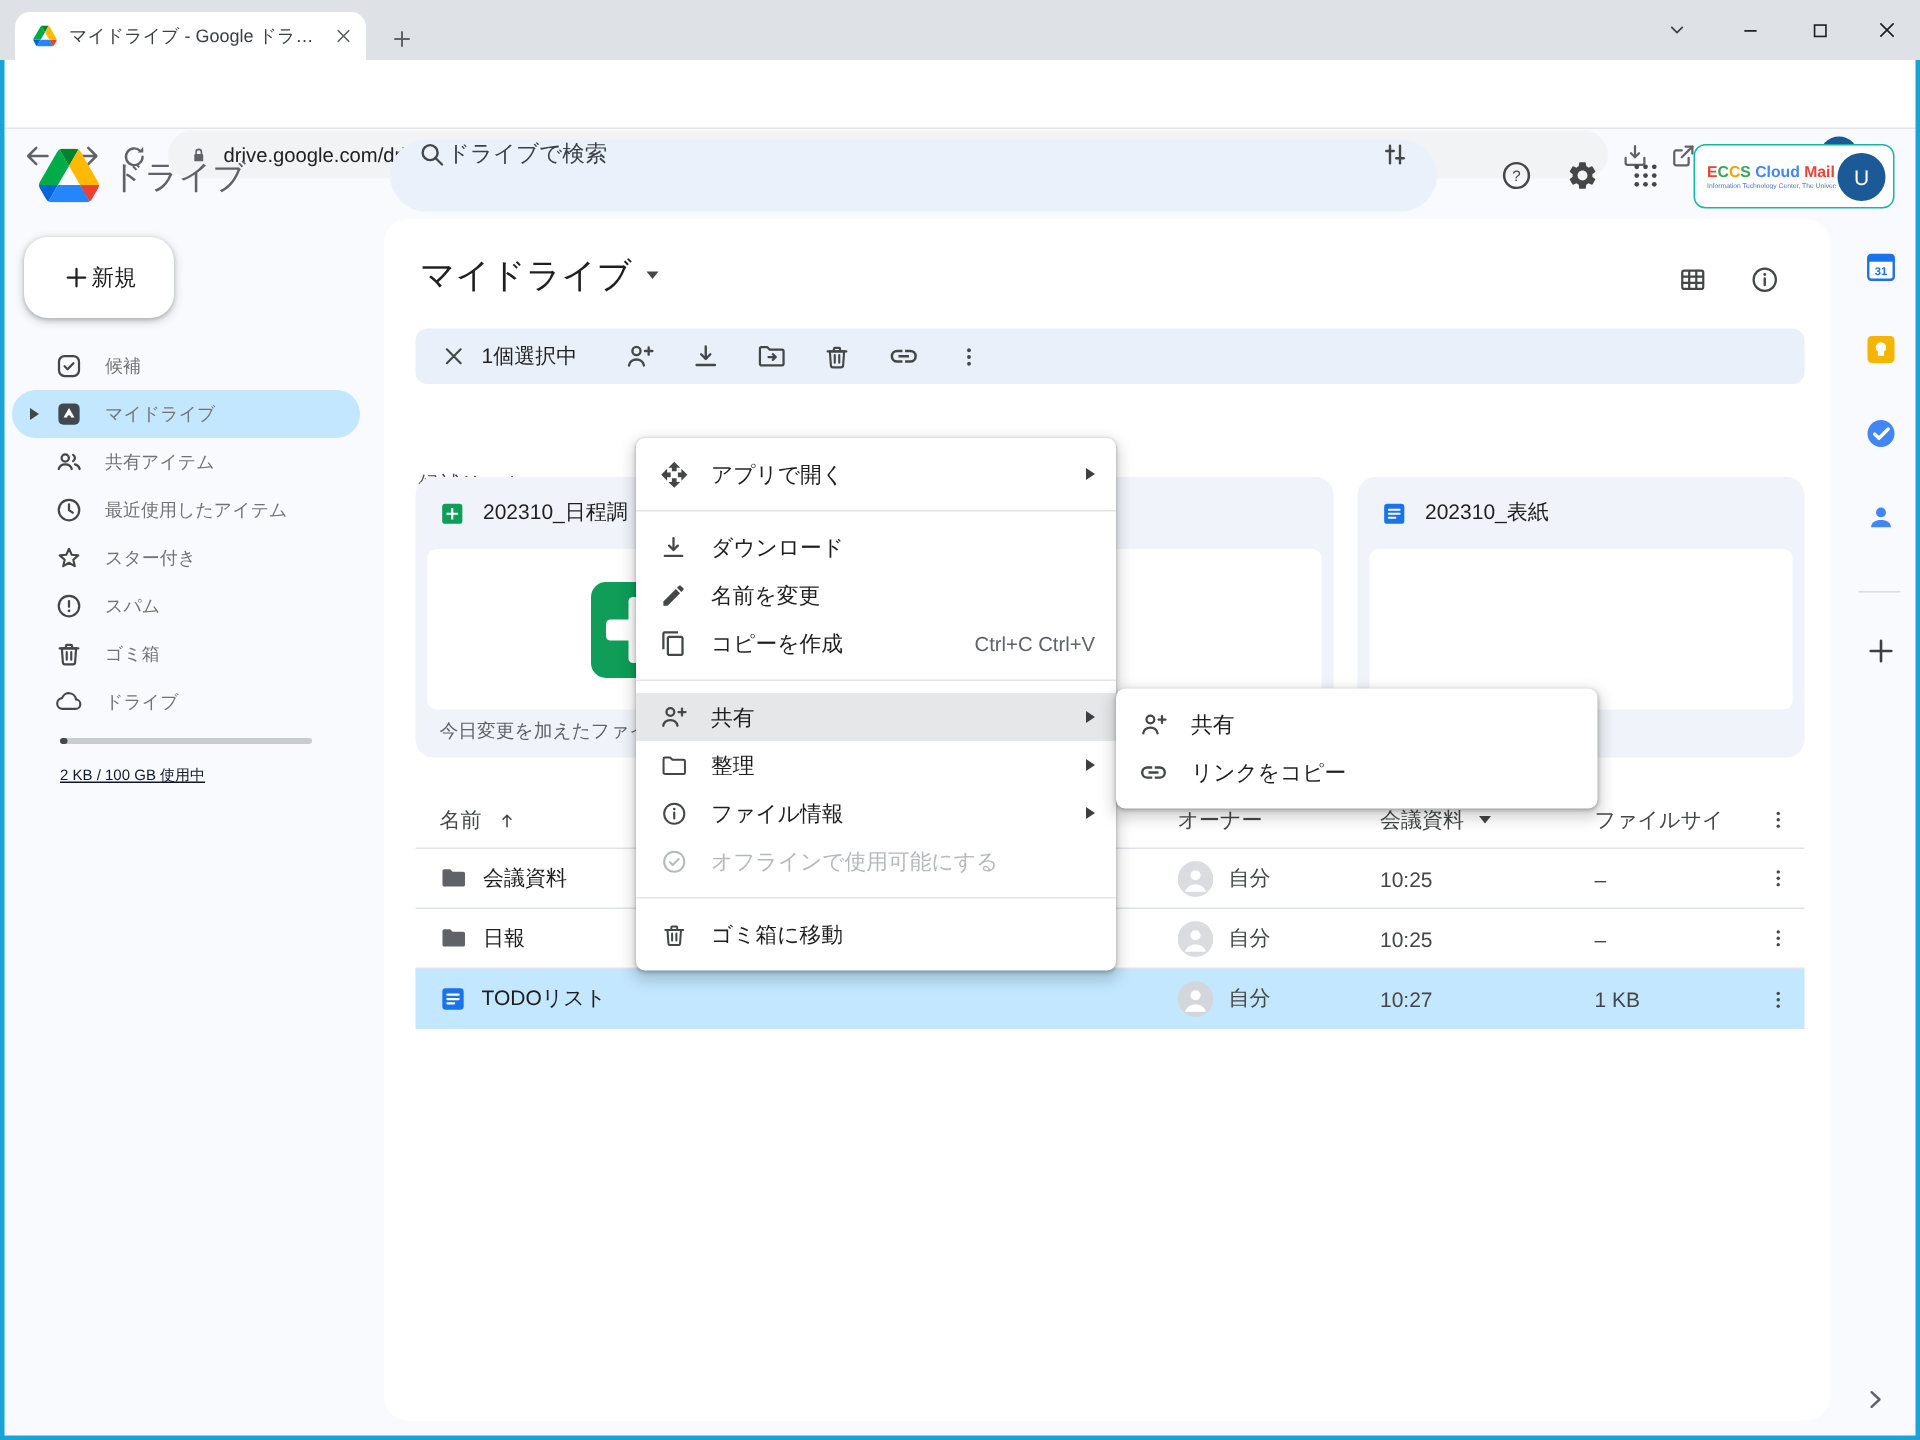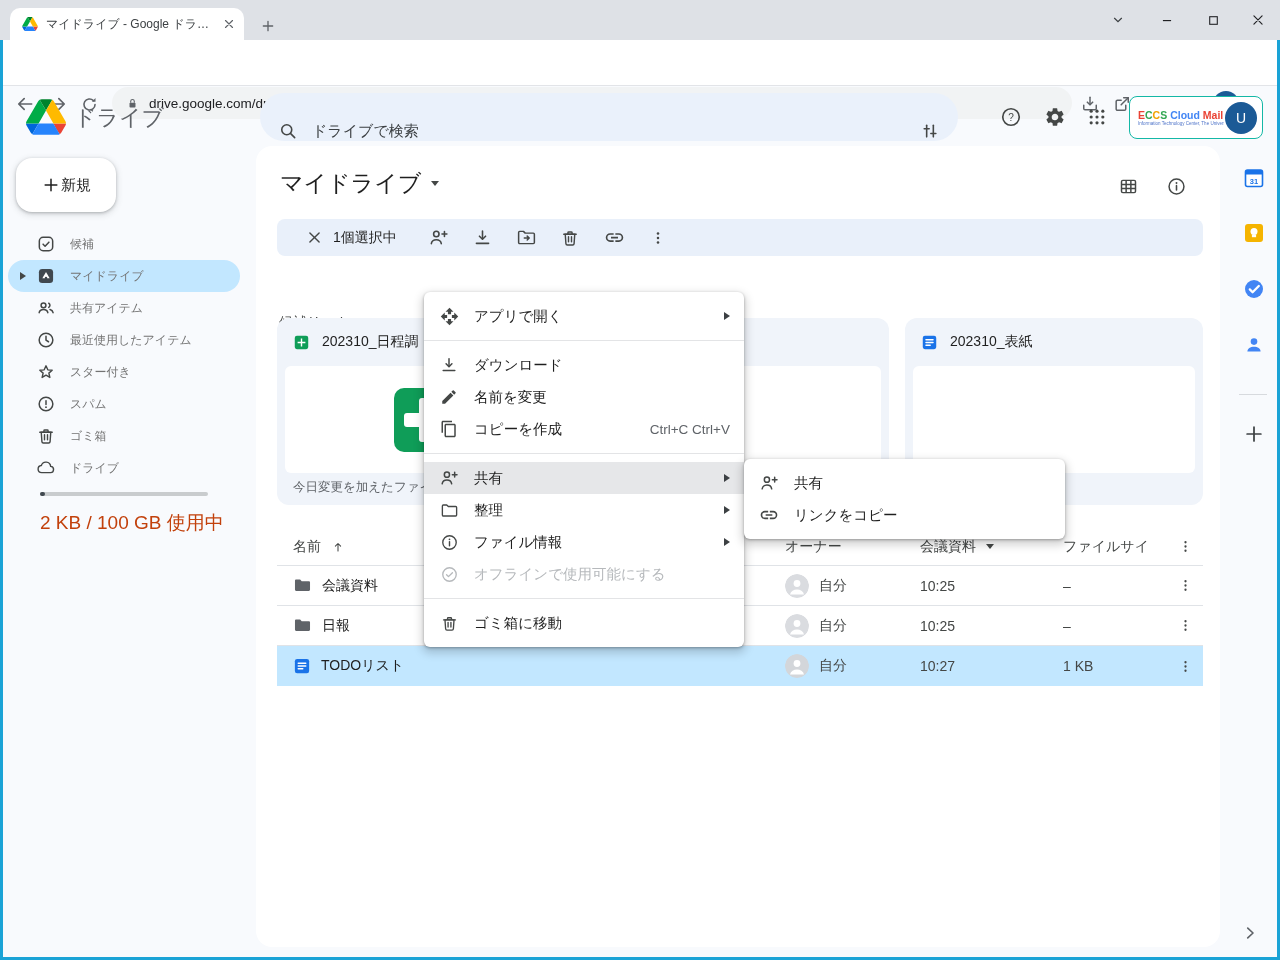--- a/index.html
+++ b/index.html
@@ -25,21 +25,21 @@
   .urlbar { position:absolute; left:112px; top:47px; width:960px; height:32px; background:#f1f3f4; border-radius:16px;
             display:flex; align-items:center; padding:0 14px; gap:10px; }
   .url-text { font-size:13.5px; color:#202124; }
   .chrome-avatar { position:absolute; left:1213px; top:51px; width:26px; height:26px; border-radius:50%;
                    background:#1b5a96; color:#fff; font-size:12px; font-weight:bold; display:flex; align-items:center; justify-content:center; }
 
   
   .drive-logo-wrap { position:absolute; left:26px; top:99px; }
   .drive-name { position:absolute; left:74px; top:103px; font-size:22px; color:#5f6368; }
   .searchbar { position:absolute; left:260px; top:93px; width:698px; height:48px; background:#eaf1fb; border-radius:24px;
-               display:flex; align-items:flex-end; padding:0 18px; gap:14px; }
+               display:flex; align-items:flex-start; padding:0 18px; }
   .search-placeholder { font-size:15px; color:#3c4043; flex:1; }
   .hdr-btn { position:absolute; top:103px; width:28px; height:28px; display:flex; align-items:center; justify-content:center; }
   .account-badge { position:absolute; left:1129px; top:96px; width:134px; height:43px; background:#fff;
                    border:1px solid #14b8a6; border-radius:8px; display:flex; align-items:center; padding:0 5px 0 8px; }
   .eccs { width:86px; }
   .eccs-line { font-size:10.5px; font-weight:bold; white-space:nowrap; letter-spacing:0; }
   .eccs-sub { font-size:4.5px; color:#4f74c9; white-space:nowrap; overflow:hidden; }
   .c-red{color:#ea4335} .c-green{color:#34a853} .c-yellow{color:#f4a100} .c-blue{color:#4285f4}
   .drive-avatar { margin-left:auto; width:32px; height:32px; border-radius:50%; background:#1b5a96; color:#fff;
                   font-size:14px; display:flex; align-items:center; justify-content:center; }
@@ -51,31 +51,31 @@
   .new-label { font-size:15px; color:#1f1f1f; }
   .nav { position:absolute; left:0; top:228px; width:256px; }
   .nav-item { position:relative; display:flex; align-items:center; height:32px; margin:0 16px 0 8px;
               padding-left:28px; border-radius:16px; gap:14px; }
   .nav-item.active { background:#c2e7ff; }
   .nav-caret { position:absolute; left:12px; top:12px; width:0; height:0;
                border-left:6px solid #444746; border-top:4px solid transparent; border-bottom:4px solid transparent; }
   .nav-label { font-size:12px; color:#737373; }
   .storage-track { position:absolute; left:40px; top:492px; width:168px; height:4px; background:#c9ccce; border-radius:2px; }
   .storage-fill { width:5px; height:4px; background:#40484f; border-radius:2px; }
-  .storage-text { position:absolute; left:40px; top:510px; font-size:19px; color:#c2410c; }
+  .storage-text { position:absolute; left:40px; top:510px; font-size:10px; color:#0f172a;text-decoration:underline; }
 
   
   .main-card { position:absolute; left:256px; top:146px; width:964px; height:801px; background:#fff; border-radius:16px; }
   .page-title-row { position:absolute; left:24px; top:22px; display:flex; align-items:center; gap:10px; }
   .page-title { font-size:23px; color:#1f1f1f; font-weight:400; }
   .caret-down { width:0; height:0; border-top:5px solid #444746; border-left:4.5px solid transparent; border-right:4.5px solid transparent; }
   .view-btn { position:absolute; top:26px; width:28px; height:28px; display:flex; align-items:center; justify-content:center; }
 
   .sel-bar { position:absolute; left:21px; top:73px; width:926px; height:37px; background:#e9f0fa; border-radius:8px;
-             display:flex; align-items:center; padding:0 8px 0 22px; }
+             display:flex; align-items:center; padding:0 8px 0 10px; }
   .sel-btn { width:30px; height:30px; display:flex; align-items:center; justify-content:center; border-radius:50%; }
   .sel-count { font-size:14px; color:#1f1f1f; margin:0 14px 0 4px; min-width:76px; }
   .sel-ic { width:30px; height:30px; margin-right:14px; display:flex; align-items:center; justify-content:center; border-radius:50%; }
 
   .suggest-label { position:absolute; left:23px; top:136px; font-size:14px; color:#444746;margin-top:32px; }
 
   .card { position:absolute; top:172px; width:298px; height:187px; background:#f0f4fa; border-radius:12px; overflow:hidden; }
   .card-head { display:flex; align-items:center; height:48px; padding:0 16px; gap:12px; }
   .card-title { font-size:14px; color:#1f1f1f; white-space:nowrap; overflow:hidden; }
   .card-thumb { position:absolute; left:8px; right:8px; top:48px; height:107px; background:#fff; border-radius:6px;

